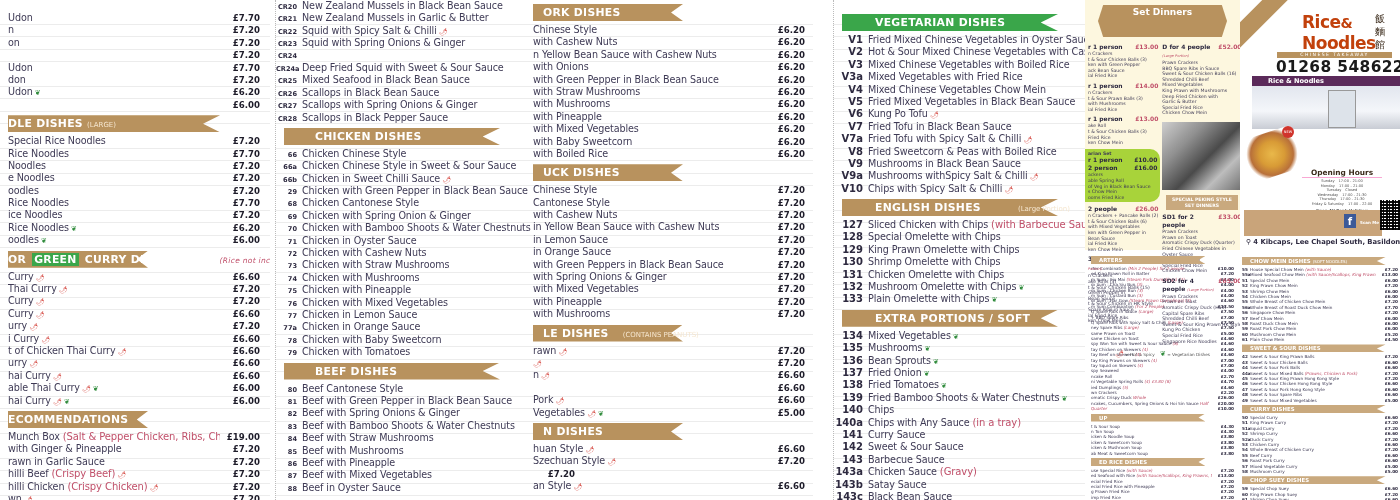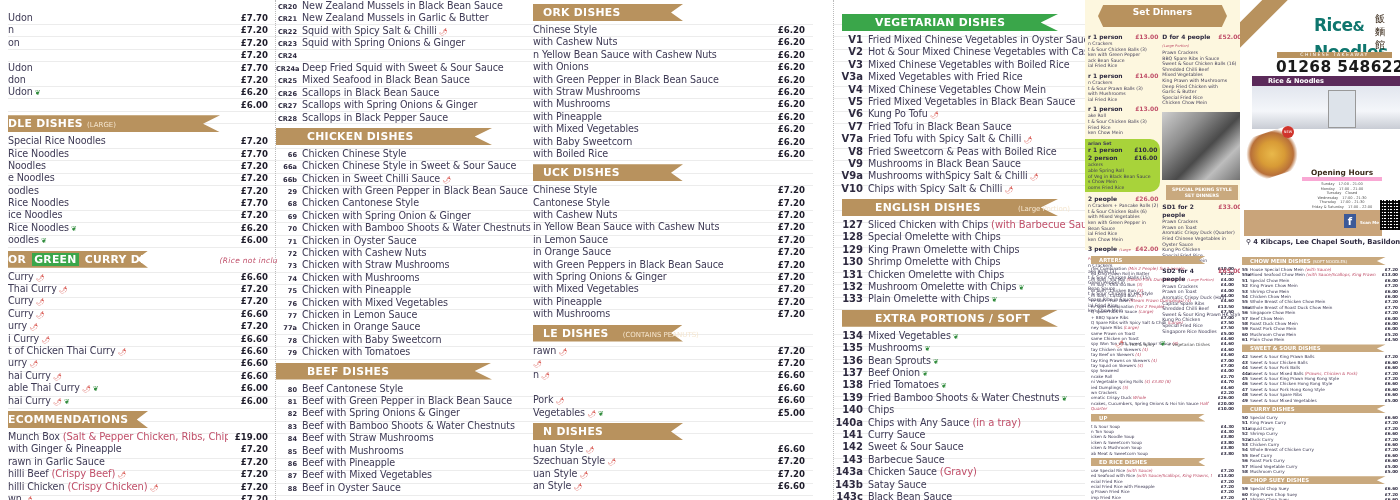--- a/index.html
+++ b/index.html
@@ -15,73 +15,73 @@
   .chili { color: #d0342c; font-size: 7px; }
   .veg { color: #2e8a3a; font-size: 7px; }
   .banner { position: relative; height: 17px; margin: 4px 0 3px 0; color: #fff; font-weight: bold; font-size: 10.8px; line-height: 17px; letter-spacing: 0.3px; white-space: nowrap; }
   .banner::before { content: ""; position: absolute; left: 0; top: 0; bottom: 0; width: var(--w, 210px); background: #b8925e; clip-path: polygon(0 0, 100% 0, 92% 50%, 100% 100%, 0 100%); z-index: 0; }
   .banner.green::before { background: #3aa64a; }
   .banner span { position: relative; z-index: 1; }
   .banner .sub { font-size: 7px; font-weight: normal; color: #f5e6cf; letter-spacing: 0; }
   .banner .ext { position: relative; z-index:1; font-size: 7.5px; font-weight: normal; font-style: italic; color: #c0506a; margin-left: 38px; }
 
   
-  #p1 { left: 8px; width: 270px; padding-top: 12px; }
+  #p1 { left: 0; width: 270px; padding-top: 12px; padding-left: 8px; }
   #p1 .row .price { width: 50px; padding-right: 10px; }
   #p1 .row .name { padding-left: 0; }
   
   #p2 { left: 275px; width: 260px; border-left: 1px dotted #bbb; }
-  #p2 .banner { margin-left: 0; }
+  #p2 .banner { margin-left: 8px; }
   #p2 .banner span { margin-left: 31px; }
   
   #p3 { left: 533px; width: 280px; }
   #p3 .row .price { width: 50px; padding-right: 8px; }
   #p3 .banner span { margin-left: 10px; }
   
   #p4 { left: 833px; width: 270px; padding-top: 10px; border-left: 1px dotted #bbb; }
   #p4 .row .code { width: 34px; font-size: 10px; }
   #p4 .banner { margin-left: 8px; }
   #p4 .banner span { margin-left: 33px; }
 
   
   #p5 { left: 1085px; width: 155px; }
   #p5 .top { background: #fdf7df; height: 250px; padding: 4px 3px; position: relative; }
-  .set-banner { height: 22px; margin: 1px 10px 3px 10px; background: #b8925e; color: #fff; font-weight: bold; font-size: 9px; text-align: center; line-height: 14px; clip-path: polygon(4% 0, 96% 0, 100% 50%, 96% 100%, 4% 100%, 0 50%); }
+  .set-banner { height: 32px; margin: 1px 10px 3px 10px; background: #b8925e; color: #fff; font-weight: bold; font-size: 9px; text-align: center; line-height: 14px; clip-path: polygon(4% 0, 96% 0, 100% 50%, 96% 100%, 4% 100%, 0 50%); }
   .set-cols { display: flex; gap: 4px; }
   .set-col { flex: 1; font-size: 4.6px; line-height: 5.6px; color: #3e3a55; }
   .set-head { display: flex; justify-content: space-between; font-weight: bold; font-size: 6px; line-height: 8px; color: #2e2a40; margin-top: 3px; }
   .set-head .p { color: #c0506a; }
   .set-item { white-space: nowrap; overflow: hidden; }
   .veg-set { background: #a8d33a; border-radius: 0 10px 10px 0; padding: 2px 3px; margin: 3px -2px 2px -3px; }
   .photo { height: 68px; margin-top: 6px; background: linear-gradient(135deg, #cfcfcf 0%, #8f8f8f 30%, #4a4a4a 55%, #bdbdbd 75%, #6f6f6f 100%); }
   .special-banner { background: #c9a97e; color: #fff; font-size: 4.6px; text-align: center; line-height: 5.6px; padding: 2px; margin: 5px 4px 3px 4px; font-weight: bold; }
   .legend-line { text-align: center; font-size: 4.2px; margin-top: 6px; color: #555; }
   #p5 .bottom { padding: 4px 6px 0 6px; }
   .mini-banner { height: 8px; background: #c9a97e; color: #fff; font-size: 5.4px; font-weight: bold; line-height: 8px; padding-left: 8px; margin: 2px 0 2px 0; width: 80%; clip-path: polygon(0 0, 100% 0, 94% 50%, 100% 100%, 0 100%); }
   .mini-row { display: flex; font-size: 4.2px; line-height: 5.4px; height: 5.4px; color: #3e3a55; white-space: nowrap; }
   .mini-row .n { flex: 1; overflow: hidden; }
   .mini-row .pr { width: 22px; text-align: right; font-weight: bold; color: #2e2a40; }
   .mini-row .c { width: 10px; font-weight: bold; color: #2e2a40; }
   .mini-note { color: #c0506a; font-style: italic; }
 
   
   #p6 { left: 1240px; width: 160px; background: #fff; }
   .corner { position: absolute; left: -22px; top: 8px; width: 80px; height: 18px; background: #b8925e; transform: rotate(-45deg); color: #fff; font-size: 3.6px; text-align: center; line-height: 5px; padding-top: 2px; }
-  .brand { position: absolute; left: 62px; top: 12px; width: 72px; color: #0f766e; font-size: 17px; font-weight: bold; line-height: 26px; letter-spacing: -0.5px; margin-left: 12px; }
+  .brand { position: absolute; left: 62px; top: 12px; width: 72px; color: #c2410c; font-size: 17px; font-weight: bold; line-height: 20px; letter-spacing: -0.5px; }
   .brand .amp { font-size: 14px; }
   .chinese { position: absolute; left: 135px; top: 12px; width: 14px; font-family: "DejaVu Serif", serif; font-size: 10px; line-height: 13px; color: #3a2a1a; }
   .subbrand { position: absolute; left: 37px; top: 52px; width: 115px; height: 6px; background: #b8925e; color: #fff; font-size: 4.6px; text-align: center; line-height: 6px; letter-spacing: 1.4px; }
   .phone { position: absolute; left: 36px; top: 58px; font-size: 15.4px; font-weight: bold; color: #1a1a1a; letter-spacing: 0.4px; white-space: nowrap; }
   .shopfront { position: absolute; left: 12px; top: 76px; width: 148px; height: 53px; background: linear-gradient(to bottom, #5b2a5a 0, #5b2a5a 10px, #e2e6ee 10px, #f4f6fa 35px, #c8ccd4 100%); }
   .shopfront .sign { position: absolute; left: 16px; top: 1px; color: #fff; font-size: 6.6px; font-weight: bold; white-space: nowrap; }
   .shopfront .door { position: absolute; left: 76px; top: 14px; width: 28px; height: 38px; border: 1px solid #999; background: #dde3ea; }
   .food-img { position: absolute; left: 4px; top: 132px; width: 56px; height: 44px; background: radial-gradient(circle at 50% 50%, #e9b84a 0, #d89b36 35%, #b8703a 60%, #fff 72%); transform: rotate(-18deg); border-radius: 6px; }
   .new-badge { position: absolute; left: 42px; top: 126px; width: 12px; height: 12px; border-radius: 50%; background: #d0342c; color: #fff; font-size: 3.5px; text-align: center; line-height: 12px; }
   .hours { position: absolute; left: 62px; top: 168px; width: 80px; text-align: center; }
-  .hours .h-title { font-size: 7.4px; font-weight: bold; color: #3a2a1a; border-bottom: 4px solid #f9a8d4; margin-bottom: 1px; }
+  .hours .h-title { font-size: 7.4px; font-weight: bold; color: #3a2a1a; border-bottom: 1px solid #f9a8d4; margin-bottom: 1px; }
   .hours .h-row { font-size: 3.6px; line-height: 4.6px; color: #555; display: flex; justify-content: center; gap: 4px; }
   .hours .h-foot { font-size: 4px; font-weight: bold; color: #555; margin-top: 1px; }
   .cover-band { position: absolute; left: 4px; top: 210px; width: 138px; height: 26px; background: #c9a47a; }
   .fb { position: absolute; left: 100px; top: 4px; width: 12px; height: 14px; background: #3b5998; color: #fff; font-weight: bold; font-size: 10px; text-align: center; line-height: 16px; }
   .scan { position: absolute; left: 116px; top: 10px; font-size: 4px; color: #fff; font-weight: bold; }
   .qr { position: absolute; left: 140px; top: 200px; width: 20px; height: 30px; background:
       repeating-linear-gradient(90deg, #111 0 2px, #fff 2px 3px, #111 3px 4px, #fff 4px 6px),
       repeating-linear-gradient(0deg, #111 0 2px, #fff 2px 3px);
       background-blend-mode: multiply; }
   .address { position: absolute; left: 6px; top: 238px; font-size: 6.8px; font-weight: bold; color: #2e2a40; white-space: nowrap; }
@@ -546,21 +546,20 @@
   <div id="p3-sz">
       <div class="row">
         <span class="name"><span>huan Style</span><span class="chili"> 🌶</span></span>
         <span class="price">£6.60</span>
       </div>
       <div class="row">
         <span class="name"><span>Szechuan Style</span><span class="chili"> 🌶</span></span>
         <span class="price">£7.20</span>
       </div>
       <div class="row">
-        <span class="name"><span>uan Style</span><span class="chili"> 🌶</span></span>
         <span class="price">£7.20</span>
       </div>
       <div class="row">
         <span class="name"><span>an Style</span><span class="chili"> 🌶</span></span>
         <span class="price">£6.60</span>
       </div>
     </div>
 
 </div>
 
@@ -667,21 +666,21 @@
       <div class="row">
         <span class="code">135</span>
         <span class="name"><span>Mushrooms</span><span class="veg"> ❦</span></span>
       </div>
       <div class="row">
         <span class="code">136</span>
         <span class="name"><span>Bean Sprouts</span><span class="veg"> ❦</span></span>
       </div>
       <div class="row">
         <span class="code">137</span>
-        <span class="name"><span>Beef Onion</span><span class="veg"> ❦</span></span>
+        <span class="name"><span>Fried Onion</span><span class="veg"> ❦</span></span>
       </div>
       <div class="row">
         <span class="code">138</span>
         <span class="name"><span>Fried Tomatoes</span><span class="veg"> ❦</span></span>
       </div>
       <div class="row">
         <span class="code">139</span>
         <span class="name"><span>Fried Bamboo Shoots &amp; Water Chestnuts</span><span class="veg"> ❦</span></span>
       </div>
       <div class="row">

